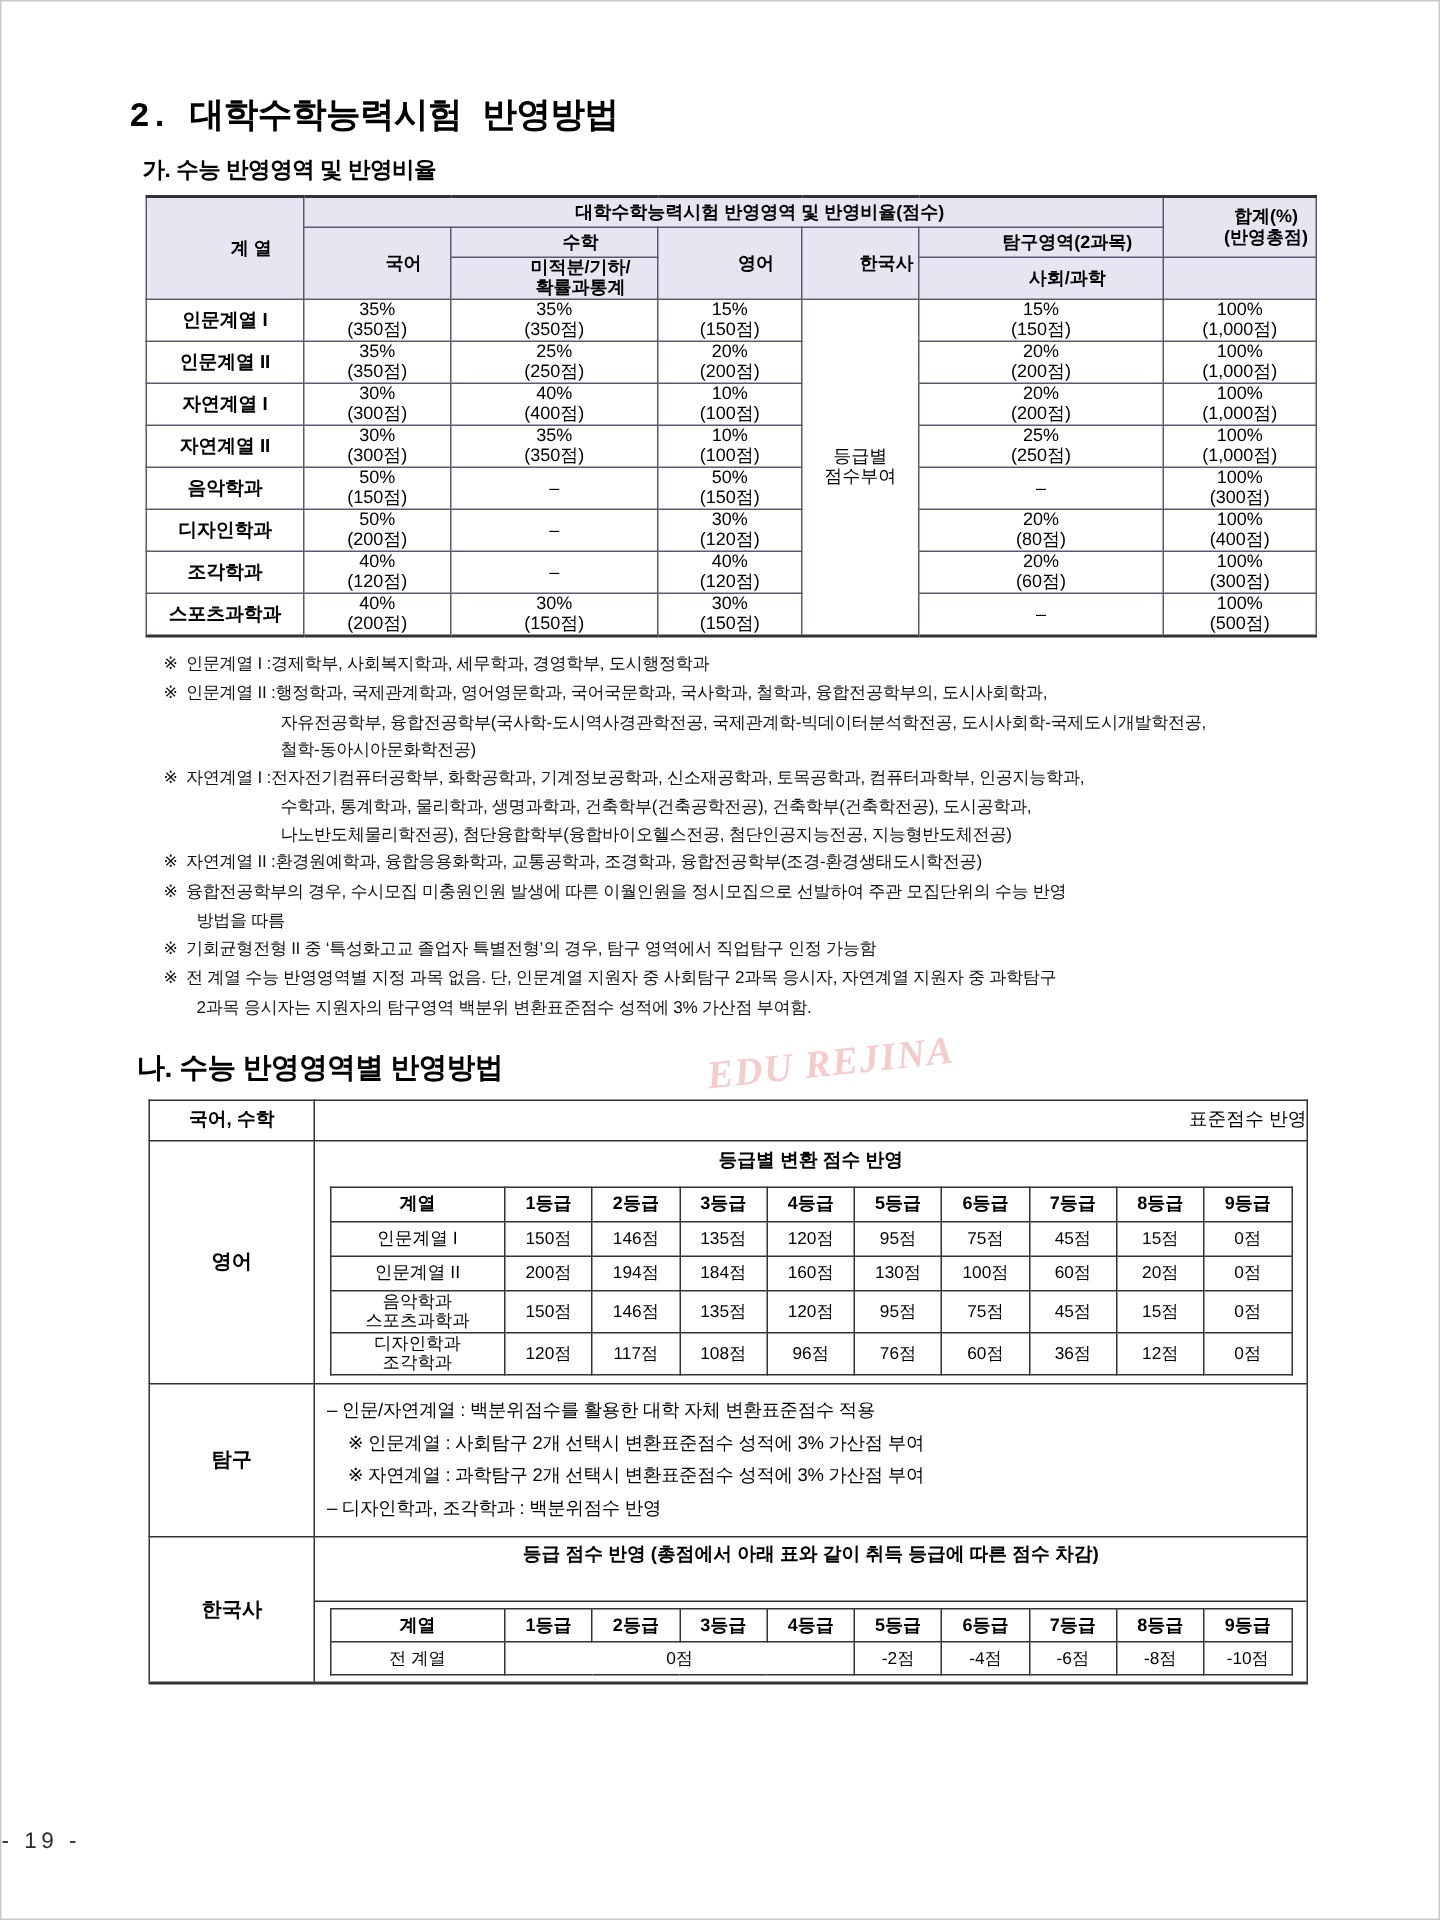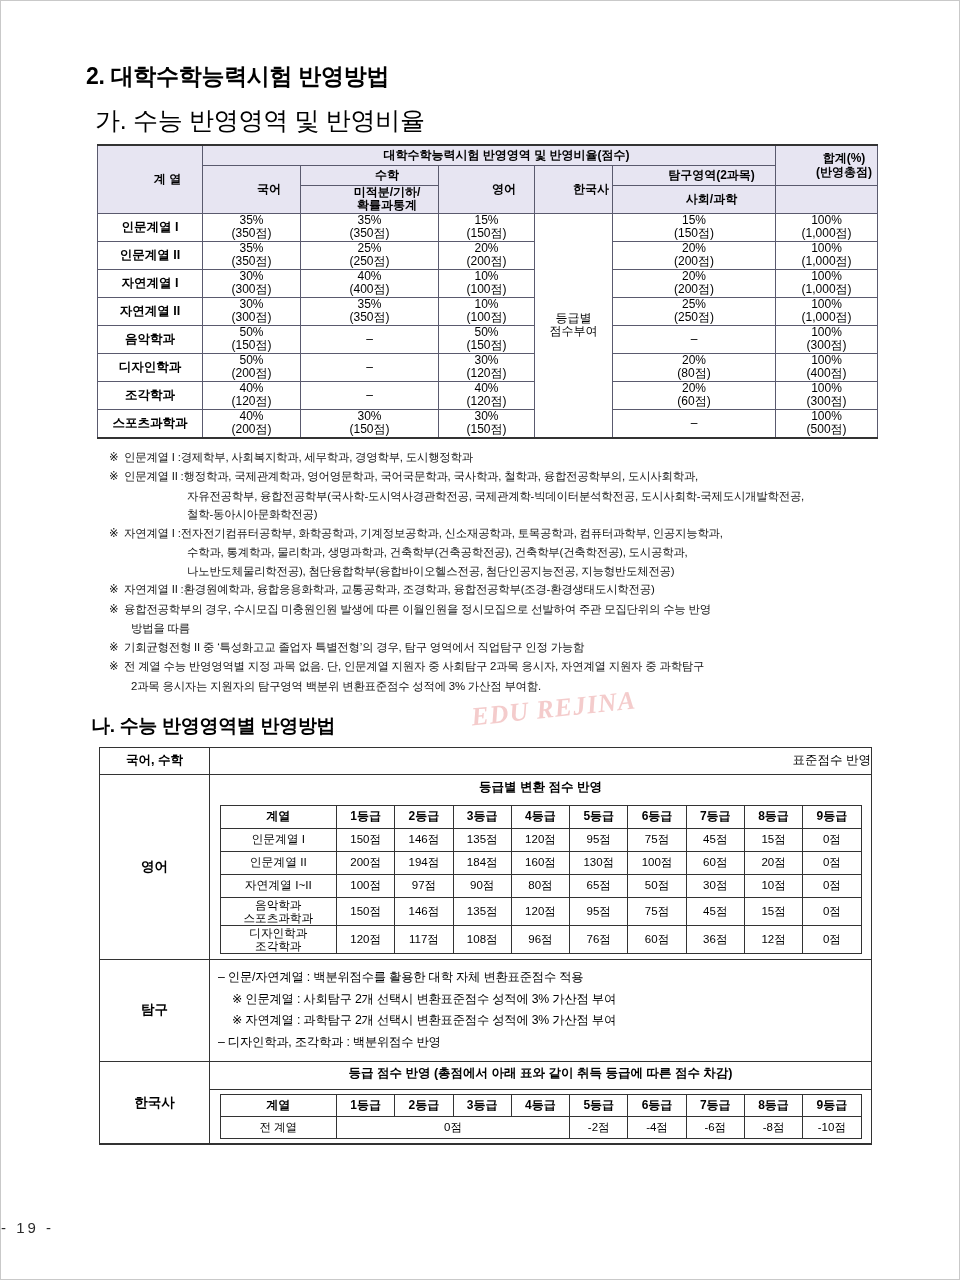--- a/index.html
+++ b/index.html
@@ -16,23 +16,24 @@
     left:0;top:0;width:960px;height:1280px;
     box-sizing:border-box;
     border:1px solid #c9c9c9;
     background:#fff;
   }
   .inner{position:absolute;left:80px;top:60px;width:800px;}
 
   h1.sec{
     font-size:23px;font-weight:bold;margin:0 0 6px 0;letter-spacing:-0.3px;
     padding-left:5px;
+    font-family:Liberation Mono, monospace;
   }
   h2.sub{
-    font-size:25px;font-weight:normal;margin:12px 0 7px 14px;letter-spacing:-0.3px;
+    font-size:15px;font-weight:bold;margin:12px 0 7px 14px;letter-spacing:-0.3px;
   }
   h2.sub2{
     font-size:19px;font-weight:bold;margin:0 0 8px 10px;letter-spacing:-0.3px;
   }
 
   
   table.t{border-collapse:collapse;font-size:11.5px;}
   #tbl1{width:780px;margin-left:16px;table-layout:fixed;}
   #tbl1 th,#tbl1 td{
     border:1px solid #5a5a6e;
@@ -489,32 +490,20 @@
                     <td>194점</td>
                     <td>184점</td>
                     <td>160점</td>
                     <td>130점</td>
                     <td>100점</td>
                     <td>60점</td>
                     <td>20점</td>
                     <td>0점</td>
                   </tr>
                   <tr>
-                    <td class="name">자연계열 I~II</td>
-                    <td>100점</td>
-                    <td>97점</td>
-                    <td>90점</td>
-                    <td>80점</td>
-                    <td>65점</td>
-                    <td>50점</td>
-                    <td>30점</td>
-                    <td>10점</td>
-                    <td>0점</td>
-                  </tr>
-                  <tr>
                     <td class="two-line">음악학과<br>스포츠과학과</td>
                     <td>150점</td>
                     <td>146점</td>
                     <td>135점</td>
                     <td>120점</td>
                     <td>95점</td>
                     <td>75점</td>
                     <td>45점</td>
                     <td>15점</td>
                     <td>0점</td>
@@ -542,21 +531,21 @@
                 <div>– 인문/자연계열 : 백분위점수를 활용한 대학 자체 변환표준점수 적용</div>
                 <div class="ind">※ 인문계열 : 사회탐구 2개 선택시 변환표준점수 성적에 3% 가산점 부여</div>
                 <div class="ind">※ 자연계열 : 과학탐구 2개 선택시 변환표준점수 성적에 3% 가산점 부여</div>
                 <div>– 디자인학과, 조각학과 : 백분위점수 반영</div>
               </div>
           </td>
         </tr>
         <tr>
           <td class="areacell outer-bot">한국사</td>
           <td class="outer-bot" style="padding:0">
-            <div class="bandtitle" style="border-bottom:1px solid #333;padding:3px 0 1px 0">등급 점수 반영 (총점에서 아래 표와 같이 취득 등급에 따른 점수 차감)</div>
+            <div class="bandtitle" style="border-bottom:1px solid #333;padding:3px 0 16px 0">등급 점수 반영 (총점에서 아래 표와 같이 취득 등급에 따른 점수 차감)</div>
             <table class="ks">
               <colgroup>
                   <col style="width:116px">
                   <col span="9" style="width:58px">
                 </colgroup>
               <thead>
                   <tr id="ks-head">
                     <th>계열</th>
                     <th>1등급</th>
                     <th>2등급</th>

